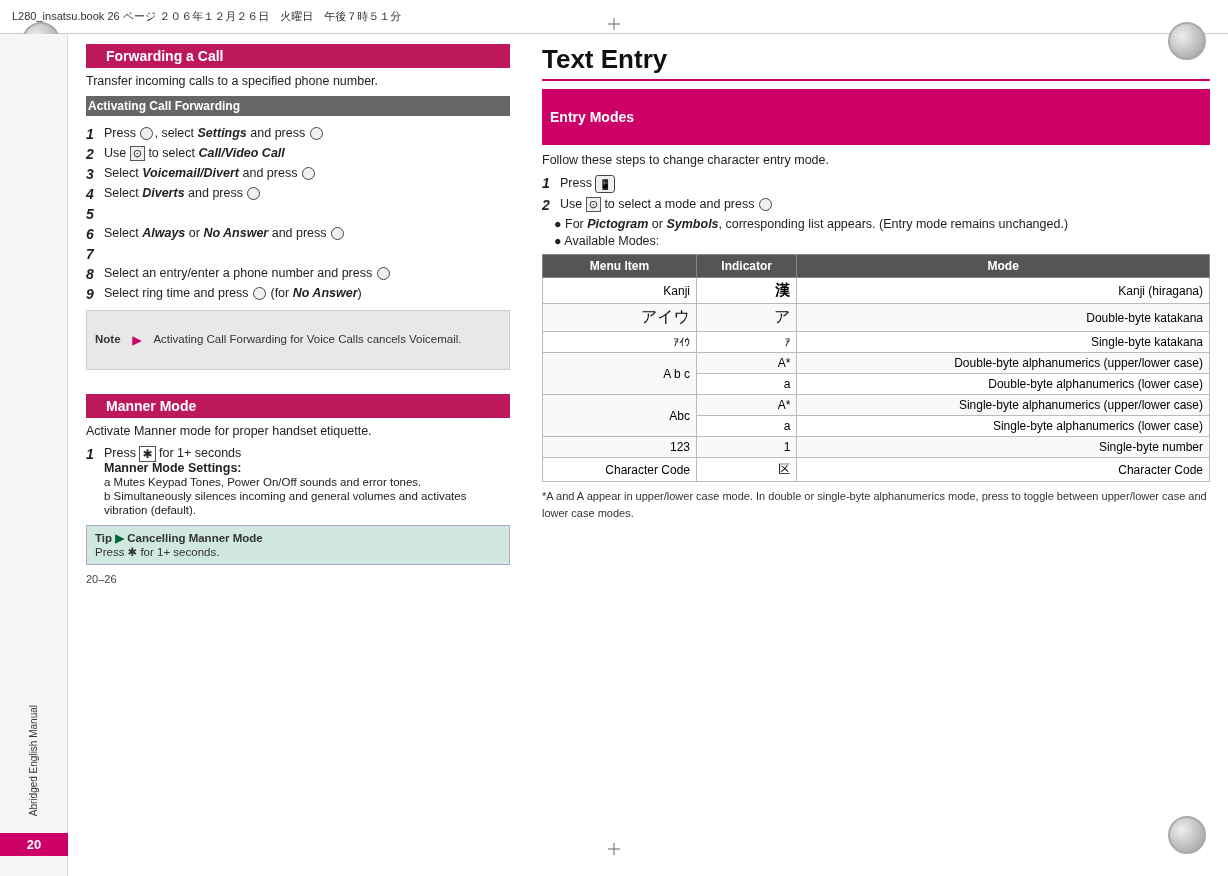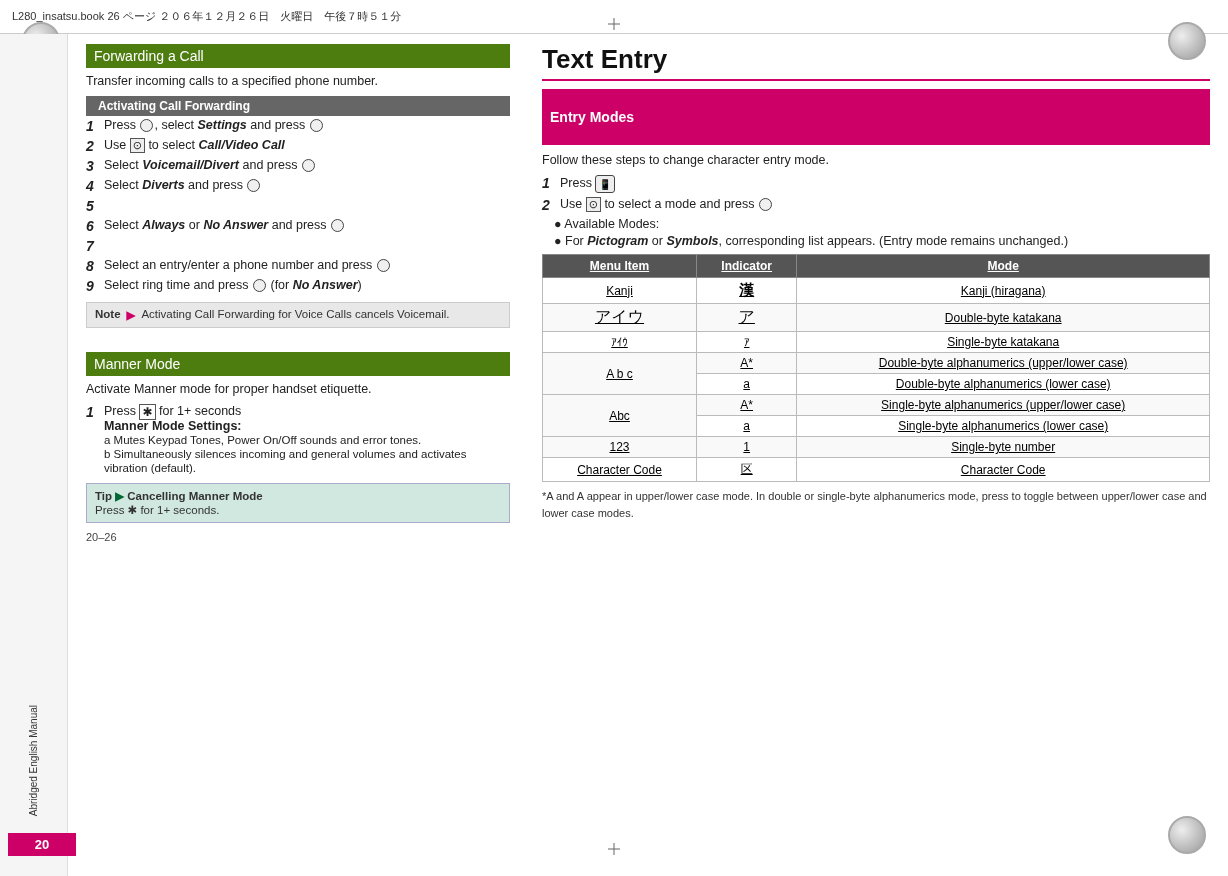--- a/index.html
+++ b/index.html
@@ -57,21 +57,21 @@
       writing-mode: vertical-rl;
       transform: rotate(180deg);
       font-size: 10px;
       color: #333;
       white-space: nowrap;
     }
 
     .page-number-box {
       position: absolute;
       bottom: 20px;
-      left: 8px;
+      left: 0;
       width: 68px;
       background: #cc0066;
       color: white;
       font-size: 13px;
       font-weight: bold;
       text-align: center;
       padding: 4px 0;
     }
 
     
@@ -89,35 +89,35 @@
     }
 
     
     .right-col {
       flex: 1;
       padding: 0 8px;
     }
 
     
     .section-header-pink {
-      background: #4d7c0f;
+      background: #be185d;
       color: white;
       font-size: 14px;
-      font-weight: normal;
-      padding: 4px 8px;
+      font-weight: bold;
+      padding: 4px 20px;
       margin-bottom: 6px;
     }
 
     .section-header-gray {
       background: #666;
       color: white;
       font-size: 12px;
       font-weight: bold;
-      padding: 3px 12px;
-      margin-bottom: 2px;
+      padding: 3px 2px;
+      margin-bottom: 10px;
     }
 
     .intro-text {
       font-size: 12.5px;
       margin-bottom: 8px;
       color: #222;
     }
 
     
     .step {
@@ -142,26 +142,26 @@
 
     .italic-bold {
       font-style: italic;
       font-weight: bold;
     }
 
     
     .note-box {
       background: #e8e8e8;
       border: 1px solid #ccc;
-      padding: 5px 8px;
+      padding: 22px 8px;
       margin: 8px 0;
       font-size: 11.5px;
       color: #333;
       display: flex;
-      gap: 6px;
+      gap: 12px;
     }
 
     .note-label {
       font-weight: bold;
       white-space: nowrap;
     }
 
     .note-arrow {
       color: #cc0066;
       font-weight: bold;
@@ -232,29 +232,27 @@
       margin-top: 6px;
     }
 
     .entry-table th {
       background: #555;
       color: white;
       padding: 4px 6px;
       text-align: center;
       font-weight: bold;
       border: 1px solid #888;
-      text-decoration: underline;
     }
 
     .entry-table td {
       padding: 3px 6px;
       border: 1px solid #bbb;
-      text-align: center;
+      text-align: right;
       vertical-align: middle;
-      text-decoration: underline;
     }
 
     .entry-table tr:nth-child(even) td {
       background: #f9f9f9;
     }
 
     .entry-table tr:nth-child(odd) td {
       background: #fff;
     }
 
@@ -528,24 +526,24 @@
         </div>
 
         <div class="step">
           <span class="step-num">2</span>
           <span class="step-content">
             Use <span class="nav-icon">⊙</span> to select a mode and press <span class="inline-btn"></span>
           </span>
         </div>
 
         <div class="bullet-point">
+          ● For <span class="italic-bold">Pictogram</span> or <span class="italic-bold">Symbols</span>, corresponding list appears. (Entry mode remains unchanged.)
+        </div>
+        <div class="bullet-point">
           ● Available Modes:
-        </div>
-        <div class="bullet-point">
-          ● For <span class="italic-bold">Pictogram</span> or <span class="italic-bold">Symbols</span>, corresponding list appears. (Entry mode remains unchanged.)
         </div>
 
         <table class="entry-table">
           <thead>
             <tr>
               <th>Menu Item</th>
               <th>Indicator</th>
               <th>Mode</th>
             </tr>
           </thead>

